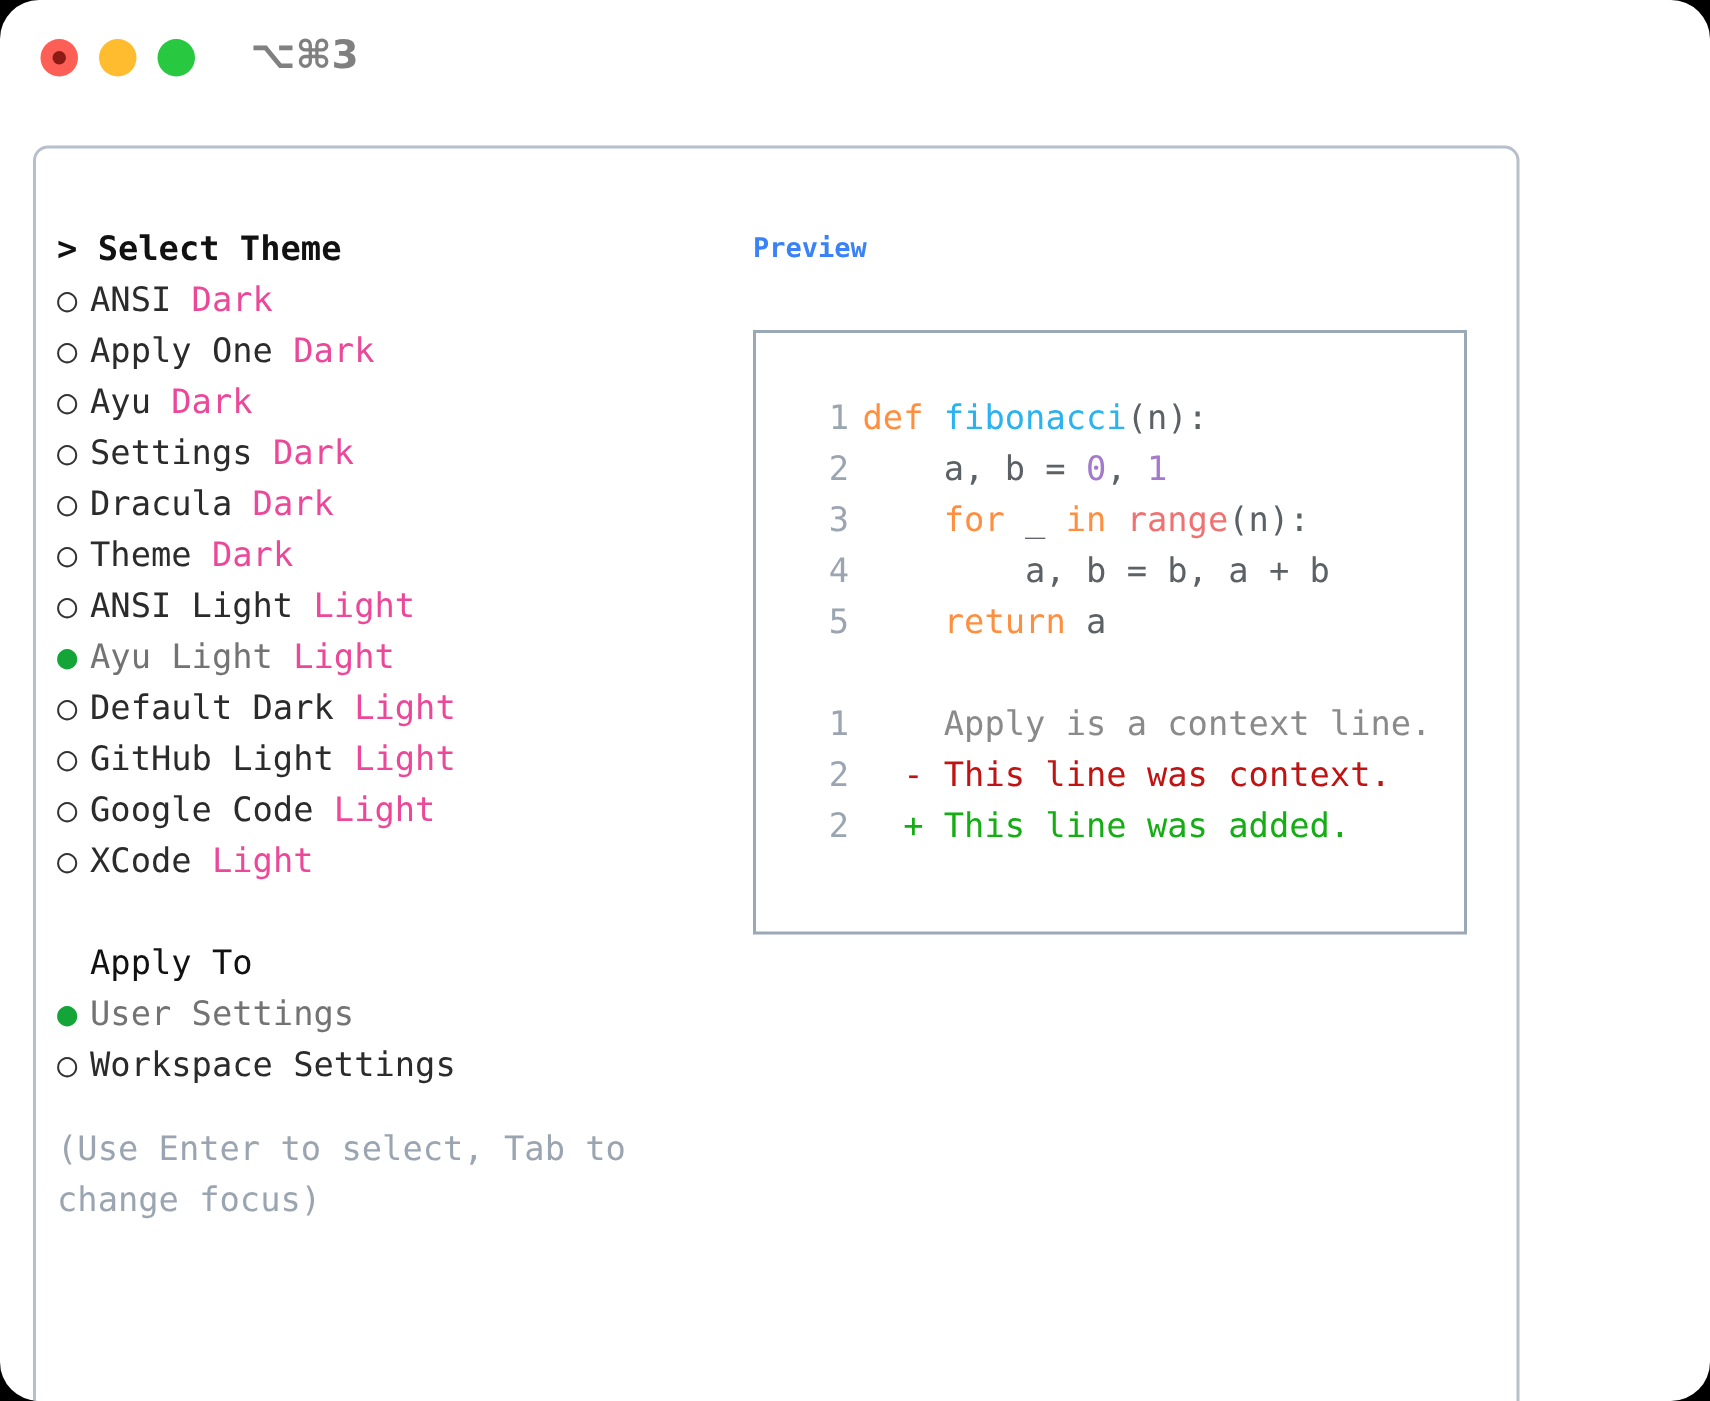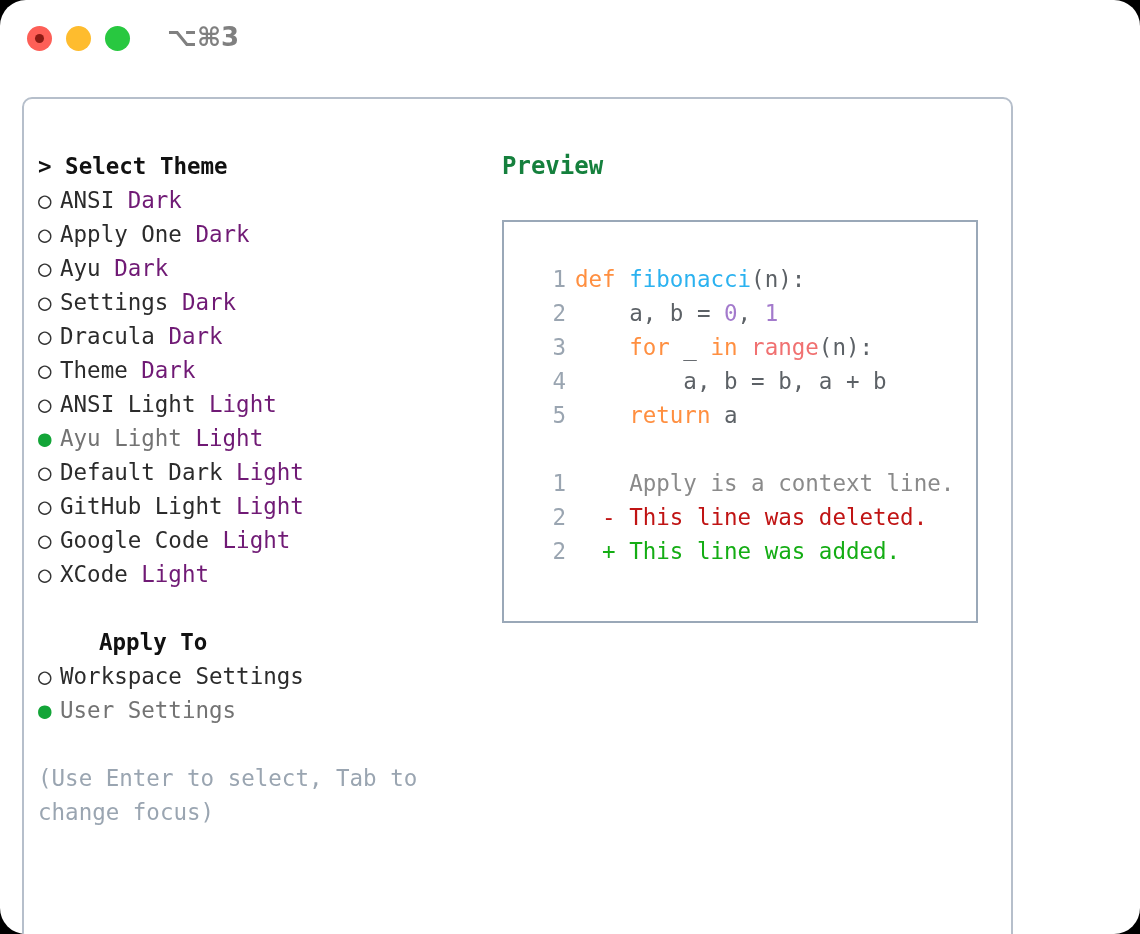--- a/index.html
+++ b/index.html
@@ -114,52 +114,51 @@
 
   .marker {
     display: inline-block;
     width: 22px;
   }
   .marker-sel  { color: #13a538; }
   .marker-none { color: #333333; }
 
   .label-sel   { color: #737373; }
   .label-plain { color: #2b2b2b; }
-  .tag-dim     { color: #701a75; }
+  .tag-dim     { color: #ec4899; }
 
   .apply-head {
-    font-weight: bold;
+    font-weight: normal;
     color: #111111;
-    margin-left: 39px;
   }
 
   .spacer-line { height: 34px; }
 
   .hint {
-    margin-top: 34px;
+    margin-top: 22px;
     font-family: "DejaVu Sans Mono", monospace;
     font-size: 22.5px;
     line-height: 34px;
     color: #9aa5b1;
     width: 400px;
   }
 
   
   .right-col {
     position: absolute;
     left: 478px;
     top: 50px;
     width: 500px;
   }
 
   .preview-title {
     font-family: "DejaVu Sans Mono", monospace;
-    font-size: 24px;
+    font-size: 18px;
     font-weight: bold;
-    color: #15803d;
+    color: #3b82f6;
     line-height: 34px;
   }
 
   .preview-box {
     margin-top: 37px;
     width: 476px;
     height: 403px;
     border: 2px solid #9aa8b8;
     box-sizing: border-box;
     background: #ffffff;
@@ -225,42 +224,42 @@
             <div class="mono-row"><span class="marker marker-none">○</span><span class="label-plain">GitHub Light </span><span class="tag-dim">Light</span></div>
             <div class="mono-row"><span class="marker marker-none">○</span><span class="label-plain">Google Code </span><span class="tag-dim">Light</span></div>
             <div class="mono-row"><span class="marker marker-none">○</span><span class="label-plain">XCode </span><span class="tag-dim">Light</span></div>
           </div>
 
         <div class="spacer-line"></div>
 
         <div class="mono-row"><span class="marker"> </span><span class="apply-head">Apply To</span></div>
 
         <div id="apply-list">
+            <div class="mono-row"><span class="marker marker-sel">●</span><span class="label-sel">User Settings</span></div>
             <div class="mono-row"><span class="marker marker-none">○</span><span class="label-plain">Workspace Settings</span></div>
-            <div class="mono-row"><span class="marker marker-sel">●</span><span class="label-sel">User Settings</span></div>
           </div>
 
         <div class="hint">(Use Enter to select, Tab to change focus)</div>
       </div>
 
       <div class="right-col">
         <div class="preview-title">Preview</div>
 
         <div class="preview-box">
           <div id="code-block">
               <div class="code-line"><span class="ln">1</span><span class="tok-kw">def </span><span class="tok-fn">fibonacci</span><span class="tok-pln">(n):</span></div>
               <div class="code-line"><span class="ln">2</span><span class="tok-pln">    a, b = </span><span class="tok-num">0</span><span class="tok-pln">, </span><span class="tok-num">1</span></div>
               <div class="code-line"><span class="ln">3</span><span class="tok-pln">    </span><span class="tok-kw">for</span><span class="tok-pln"> _ </span><span class="tok-kw">in</span><span class="tok-pln"> </span><span class="tok-call">range</span><span class="tok-pln">(n):</span></div>
               <div class="code-line"><span class="ln">4</span><span class="tok-pln">        a, b = b, a + b</span></div>
               <div class="code-line"><span class="ln">5</span><span class="tok-pln">    </span><span class="tok-kw">return</span><span class="tok-pln"> a</span></div>
             </div>
           <div class="diff-gap"></div>
           <div id="diff-block">
               <div class="code-line"><span class="ln">1</span><span class="diff-ctx">    Apply is a context line.</span></div>
-              <div class="code-line"><span class="ln">2</span><span class="diff-del">  - This line was deleted.</span></div>
+              <div class="code-line"><span class="ln">2</span><span class="diff-del">  - This line was context.</span></div>
               <div class="code-line"><span class="ln">2</span><span class="diff-add">  + This line was added.</span></div>
             </div>
         </div>
       </div>
 
     </div>
   </div>
 </div>
 
 </body></html>

